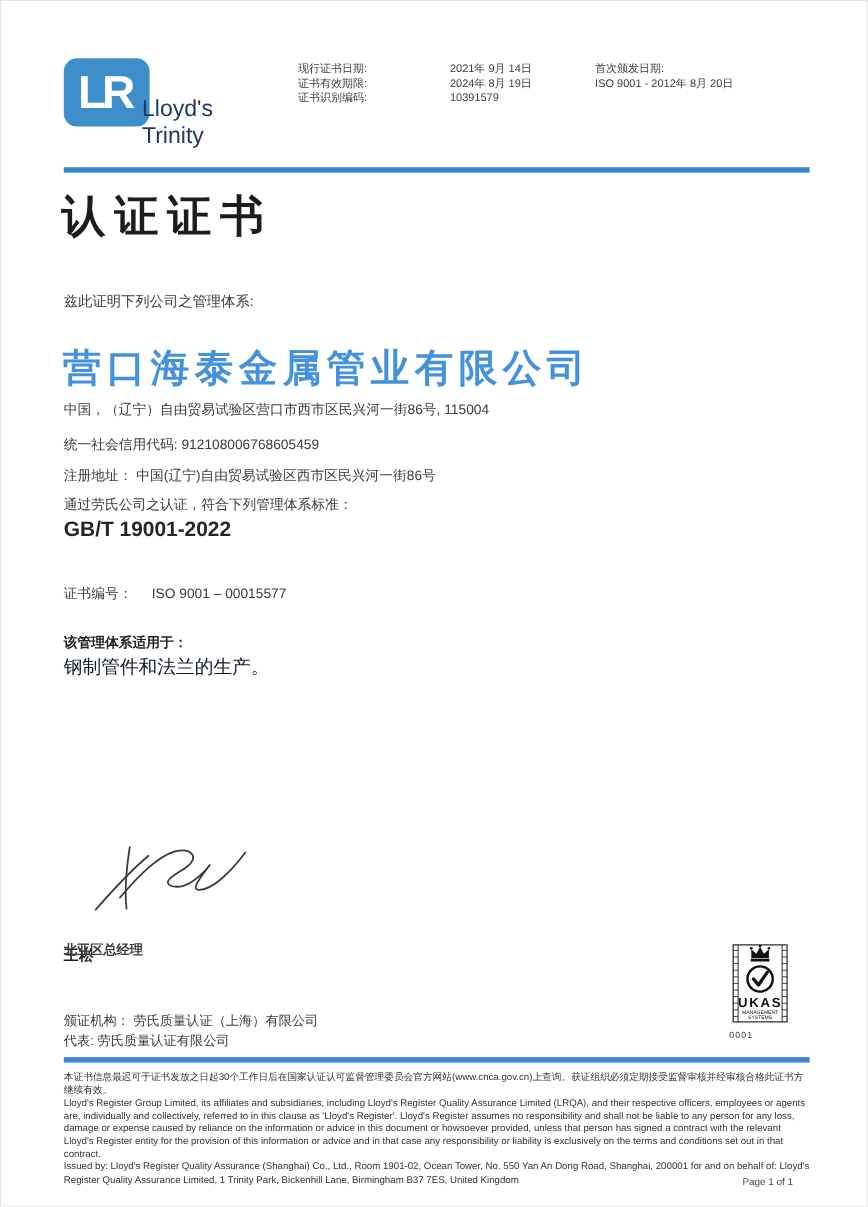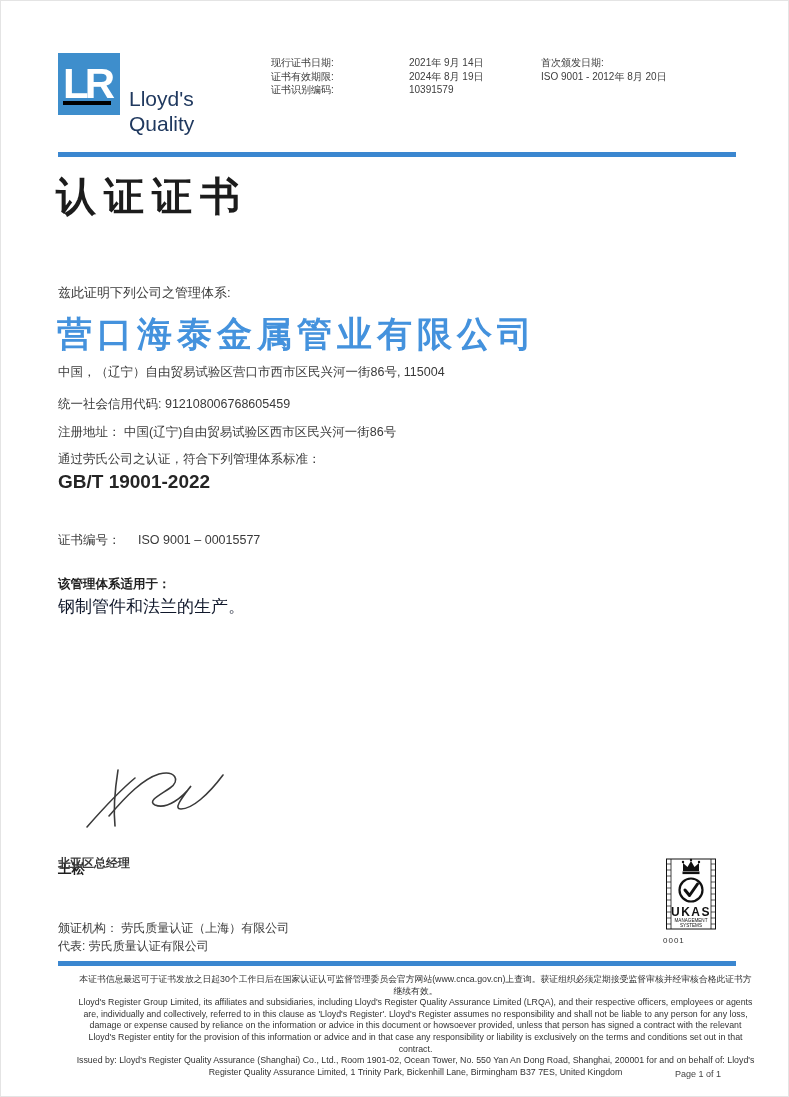--- a/index.html
+++ b/index.html
@@ -9,23 +9,23 @@
     position: relative;
     width: 789px;
     height: 1097px;
     background: #ffffff;
     border: 1px solid #e4e4e4;
     overflow: hidden;
   }
   
   .logo-square {
     position: absolute; left: 57px; top: 52px;
-    width: 62px; height: 62px;
-    background: #3e8ecc; border-radius: 0;
-    display: flex; align-items: center; justify-content: center; text-decoration: underline;
+    width: 78px; height: 62px;
+    background: #3e8ecc; border-radius: 12px;
+    display: flex; align-items: center; justify-content: center;
   }
   .logo-mark {
     color: #ffffff; font-size: 42px; font-weight: 700;
     letter-spacing: -4px; padding-right: 4px;
     font-family: "Liberation Sans", sans-serif;
   }
   .wordmark {
     position: absolute; left: 128px; top: 85px;
     color: #20395f; font-size: 21px; line-height: 25px; font-weight: 400;
   }
@@ -36,21 +36,21 @@
   }
   .rule { position: absolute; left: 57px; width: 678px; height: 5px; background: #3b87d0; }
   .rule-top { top: 151px; }
   .rule-bottom { top: 960px; }
   
   .doc-title {
     position: absolute; left: 55px; top: 168px;
     font-family: "DejaVu Serif", "Liberation Serif", serif;
     font-size: 40px; font-weight: 600; letter-spacing: 8px; color: #1c1c1c;
   }
-  .intro-line { position: absolute; left: 57px; top: 264px; font-size: 13px; color: #3a3a3a; margin-top: 19px; }
+  .intro-line { position: absolute; left: 57px; top: 264px; font-size: 13px; color: #3a3a3a; }
   .company-name {
     position: absolute; left: 56px; top: 292px;
     font-size: 35px; font-weight: 700; letter-spacing: 5px; color: #4492dd; margin-top: 18px;
   }
   .body-line { position: absolute; left: 57px; font-size: 12.5px; color: #3a3a3a; }
   .line-address { top: 363px; }
   .line-credit { top: 395px; }
   .line-regaddr { top: 423px; }
   .line-approval { top: 450px; }
   .standards {
@@ -67,36 +67,36 @@
   .signoff-line { position: absolute; left: 57px; font-size: 12px; color: #3a3a3a; }
   .line-signer-title { top: 854px; font-weight: bold; }
   .line-issuer { top: 919px; }
   .line-rep { top: 937px; }
   
   .ukas { position: absolute; left: 662px; top: 857px; width: 62px; }
   .ukas-number { font-size: 8px; color: #333; margin-top: 2px; letter-spacing: 1px; }
   
   .footer {
     position: absolute; left: 57px; top: 973px; width: 681px;
-    font-size: 8.8px; line-height: 11.6px; color: #333; text-align: center; margin-left: 17px;
+    font-size: 8.8px; line-height: 11.6px; color: #333; text-align: left;
   }
   .footer p { margin: 0; }
   .page-indicator { position: absolute; right: 67px; top: 1068px; font-size: 9px; color: #444; }
 </style>
 </head>
 <body>
 
 <div class="page">
 
   <div class="logo-square">
     <span class="logo-mark">LR</span>
   </div>
   <div class="wordmark">
     <div>Lloyd's</div>
-    <div>Quality</div>
+    <div>Trinity</div>
   </div>
 
   <div class="meta-grid">
     <span>现行证书日期:</span>
     <span>2021年 9月 14日</span>
     <span>首次颁发日期:</span>
 
     <span>证书有效期限:</span>
     <span>2024年 8月 19日</span>
     <span>ISO 9001 - 2012年 8月 20日</span>

